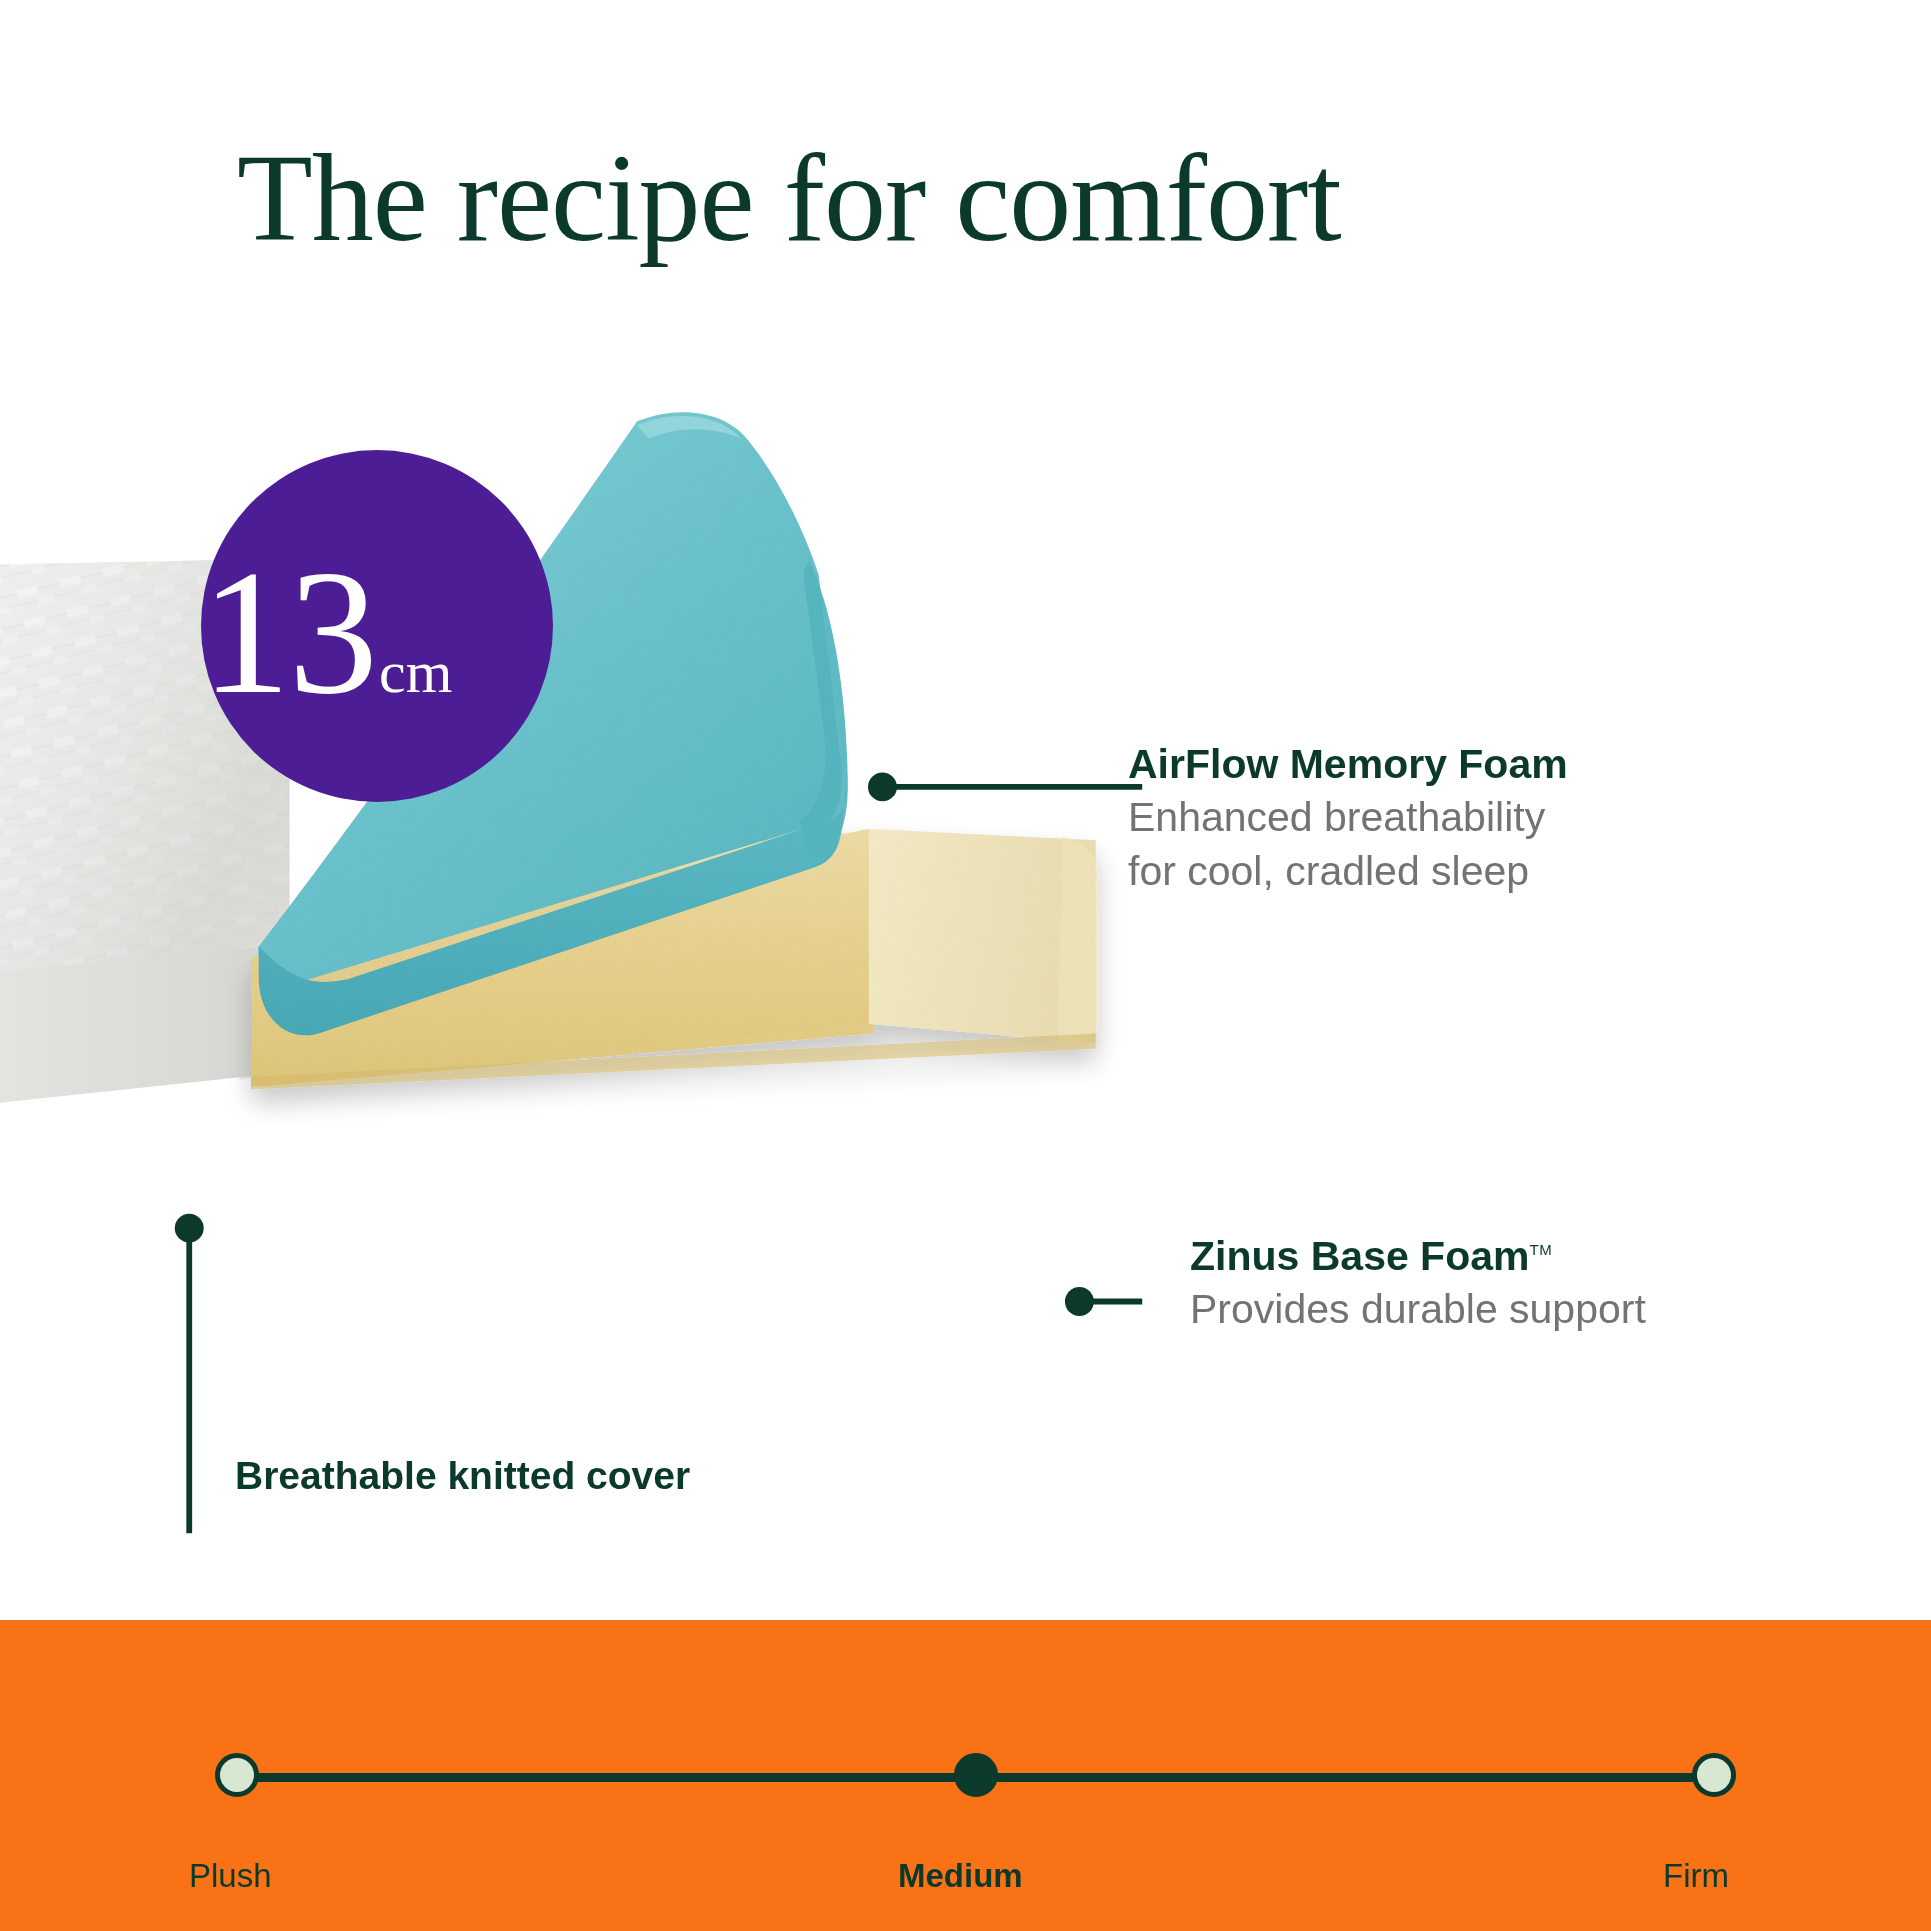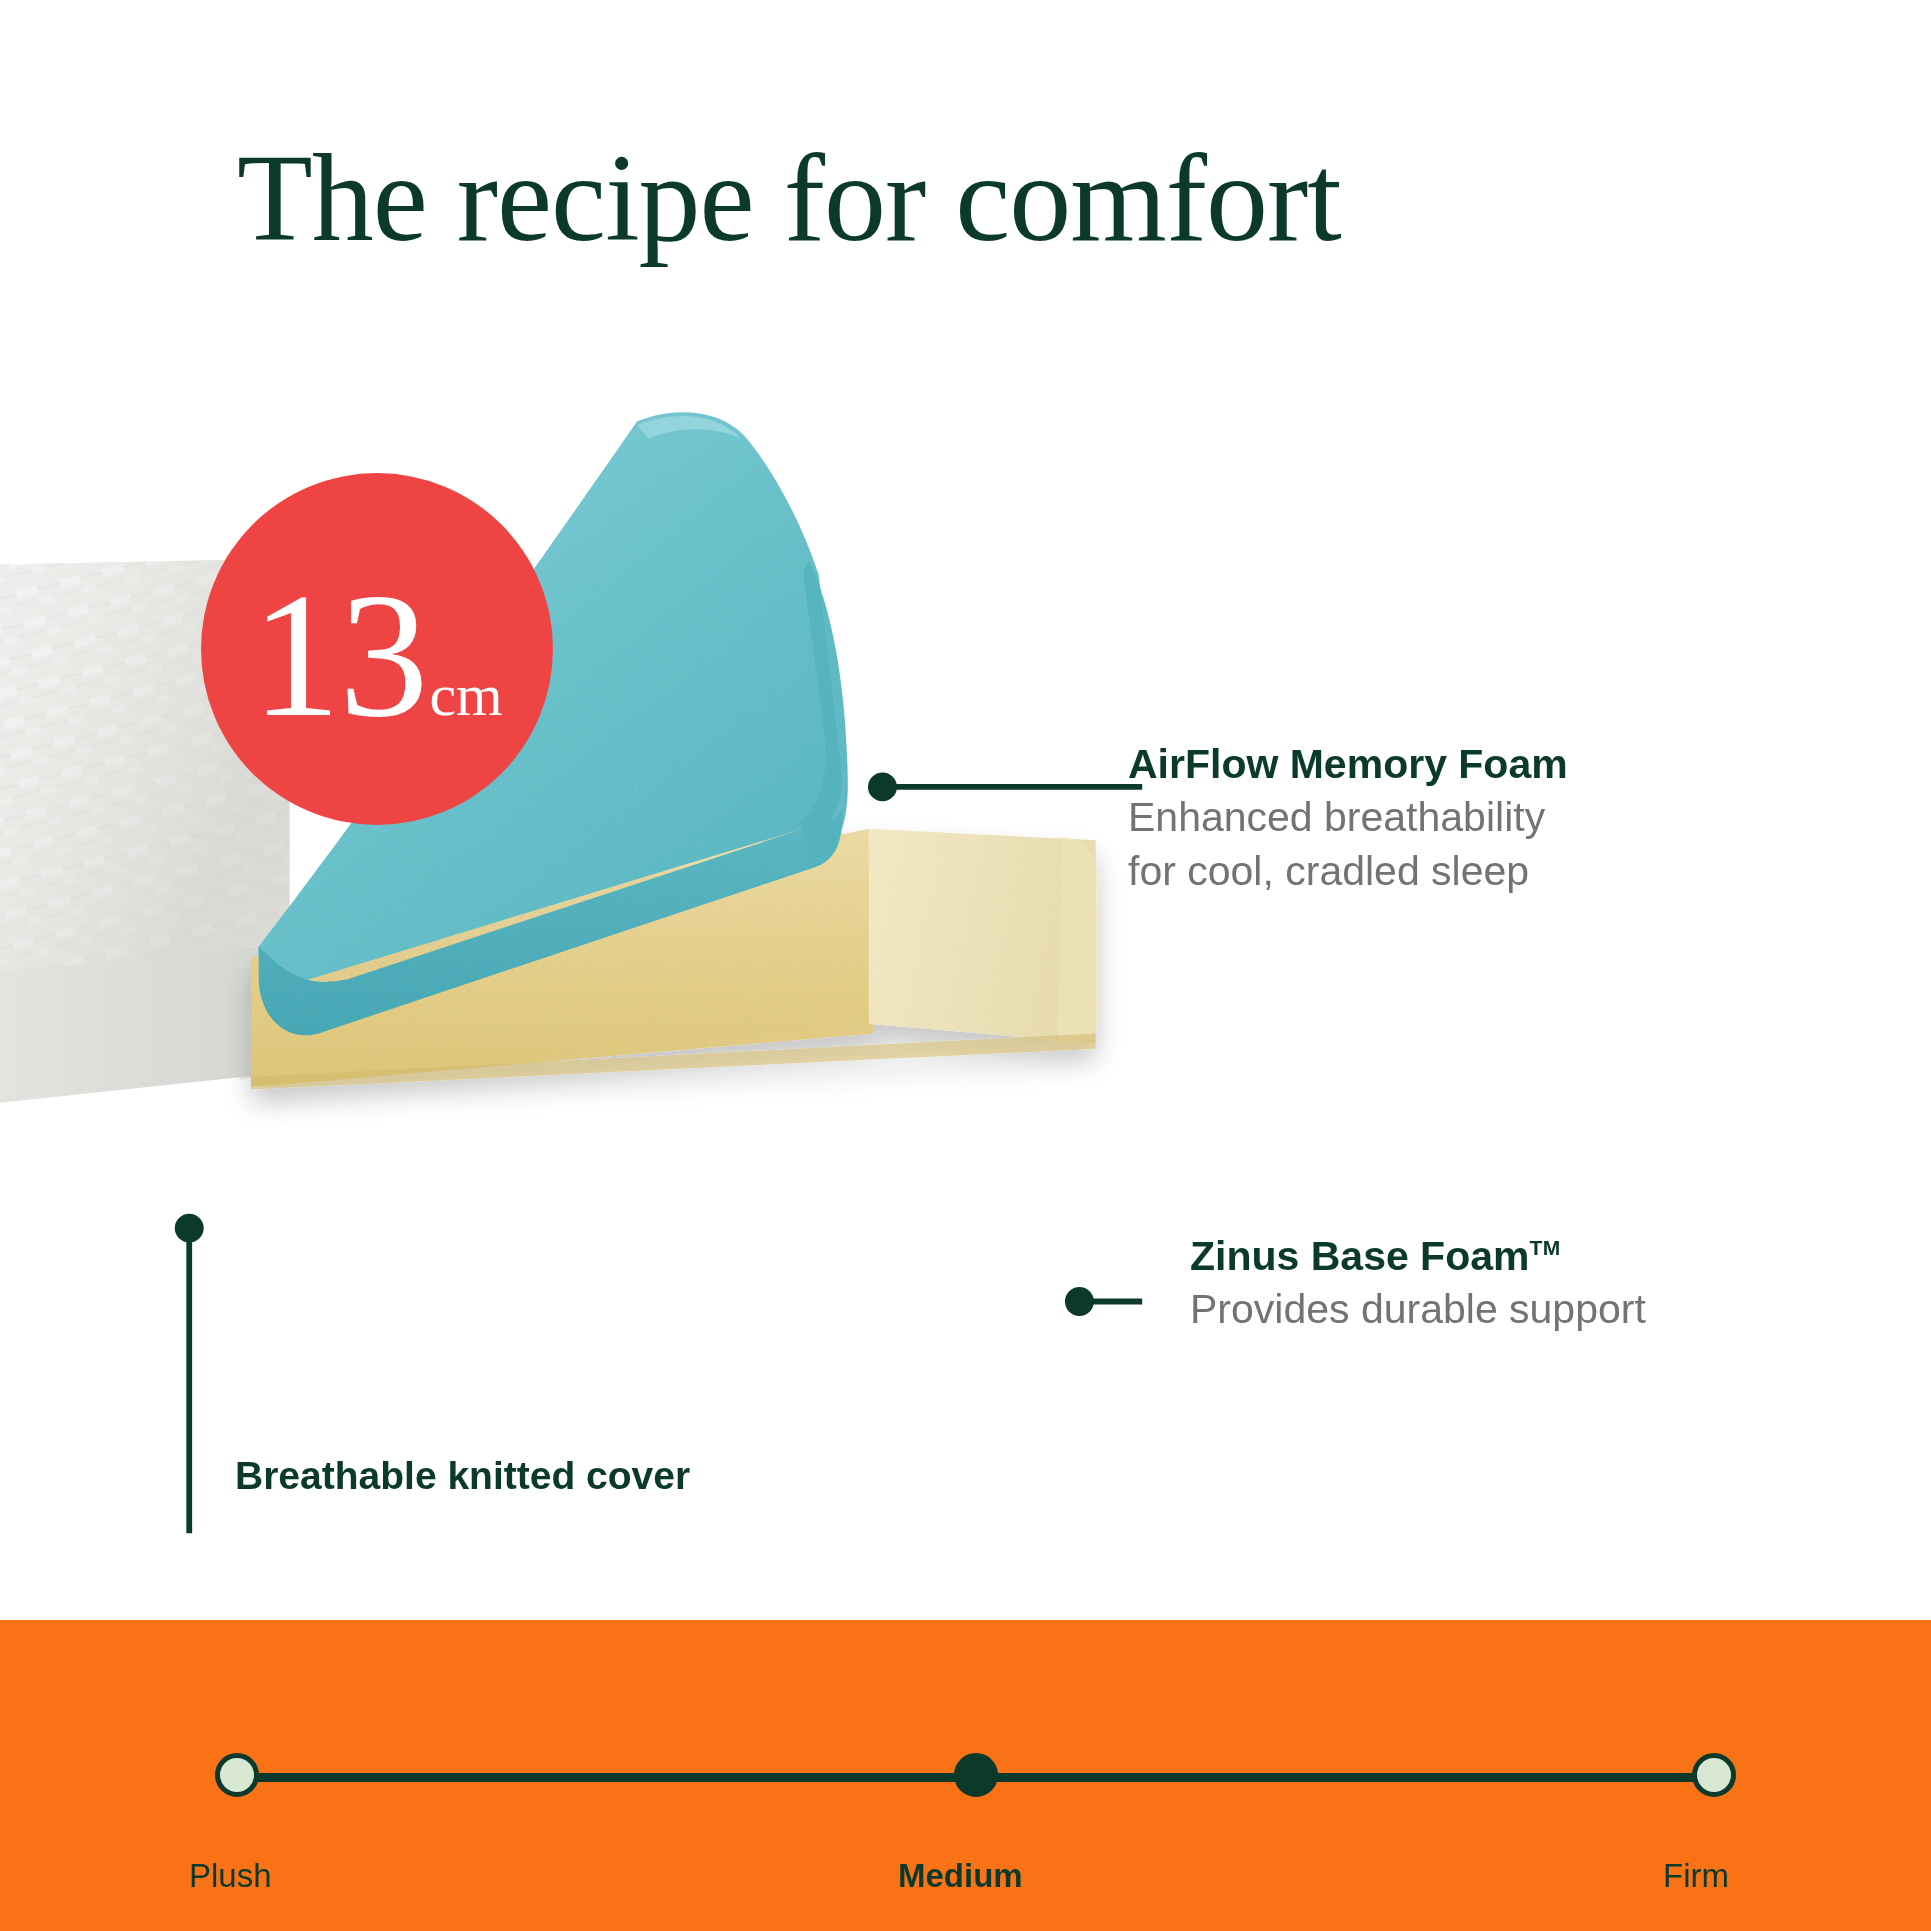--- a/index.html
+++ b/index.html
@@ -25,27 +25,27 @@
     line-height:1.0;
   }
 
   
   .illo { position:absolute; left:0; top:367px; width:1255px; height:1188px; }
   .illo svg { display:block; }
 
   
   .badge {
     position:absolute;
-    left:201px; top:473px;
+    left:201px; top:450px;
     width:352px; height:352px;
     border-radius:50%;
-    background:#ef4444;
+    background:#4c1d95;
     display:flex;
     align-items:center;
-    justify-content:center;
+    justify-content:flex-start;
     z-index:6;
   }
   .badge-inner {
     display:flex;
     align-items:baseline;
     transform:translateY(5.8px);
   }
   .badge-num {
     font-family:"Liberation Serif", serif;
     font-size:179px;
@@ -66,22 +66,22 @@
   
   .callout { position:absolute; z-index:7; }
   .co-title {
     font-size:41px;
     font-weight:bold;
     color:#0B3A2C;
     line-height:1.12;
     white-space:nowrap;
   }
   .co-title .tm {
-    font-size:21px;
-    font-weight:700;
+    font-size:15px;
+    font-weight:400;
     vertical-align:super;
     letter-spacing:0.5px;
   }
   .co-body {
     font-size:41px;
     font-weight:400;
     color:#737373;
     line-height:1.22;
     white-space:nowrap;
     margin-top:3.9px;

